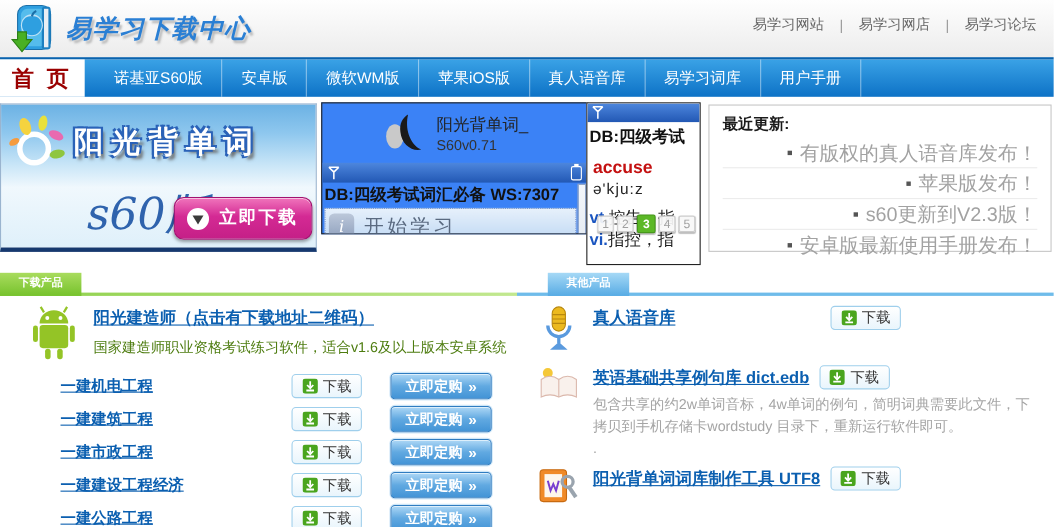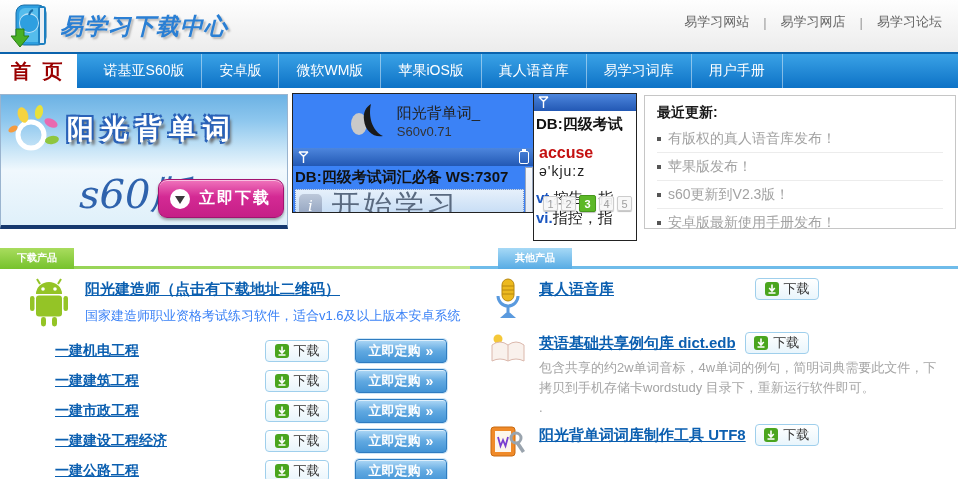--- a/index.html
+++ b/index.html
@@ -55,21 +55,21 @@
   .sbar { height:18px; background:linear-gradient(#4d86dd,#2258b4); display:flex; align-items:center;
           justify-content:space-between; padding:0 5px; }
   .battery { width:10px; height:13px; border:1px solid #fff; border-radius:2px; position:relative; }
   .battery::after { content:""; position:absolute; left:2px; top:-3px; width:4px; height:2px; background:#fff; }
   .db1 { font-size:15px; font-weight:bold; color:#111; padding:2px 2px 1px; white-space:nowrap; }
   .menu-row { margin:1px 10px 0 2px; height:33px; background:linear-gradient(#e6f0fb,#bdd7f3);
               border:1px dotted #7a93c8; display:flex; align-items:center; gap:9px; padding:0 3px; }
   .info-icon { width:23px; height:23px; border-radius:5px; background:linear-gradient(#bcc8da,#8fa0bd);
                color:#fff; font-style:italic; font-family:"DejaVu Serif",serif; font-size:15px;
                display:flex; align-items:center; justify-content:center; flex:none; }
-  .menu-big { font-size:29px; color:#5a6a80; letter-spacing:3px; white-space:nowrap; }
+  .menu-big { font-size:18px; color:#5a6a80; letter-spacing:3px; white-space:nowrap; }
   .menu-desc { font-size:14px; color:#333; padding:3px 0 0 30px; white-space:nowrap; }
   .scrollstrip { position:absolute; right:1px; top:73px; width:8px; height:72px;
                  background:linear-gradient(#f4f7fb,#dfe6ef); border:1px solid #9aa7bd; }
 
   
   .shot2 { position:absolute; left:533px; top:0; width:104px; height:148px; background:#fff;
            border:1px solid #222; overflow:hidden; }
   .sbar2 { height:17px; background:linear-gradient(#4d86dd,#2258b4); display:flex; align-items:center; padding:0 4px; }
   .db2 { font-size:15px; font-weight:bold; color:#111; padding:4px 2px 2px; white-space:nowrap; }
   .word { color:#c41111; font-weight:bold; font-size:16px; padding:8px 5px 0; }
@@ -82,41 +82,41 @@
               font-size:11px; display:flex; align-items:center; justify-content:center; border-radius:2px;
               box-shadow:0 1px 1px rgba(0,0,0,.25); cursor:pointer; }
   .page-num.active { background:#5cb827; color:#fff; border-color:#47981c; font-weight:bold;
                      width:17px; height:17px; }
 
   
   .updates { position:absolute; left:644px; top:2px; width:312px; height:134px; background:#fff;
              border:1px solid #c6c6c6; padding:8px 12px 0; }
   .updates-title { font-size:14px; font-weight:bold; color:#1a1a1a; margin-bottom:3px; }
   .update-item { display:flex; align-items:center; gap:7px; height:28px; border-bottom:1px solid #ececec;
-                 font-size:14px; color:#a2a2a2; cursor:pointer; }
+                 font-size:18px; color:#a2a2a2; cursor:pointer;justify-content:flex-end; }
   .update-item:last-child { border-bottom:none; }
   .bullet { width:4px; height:4px; background:#555; flex:none; }
 
   
   .content { display:flex; margin-top:5px; }
   .col-left { width:470px; }
   .col-right { width:488px; }
   .section-head { position:relative; height:21px; }
   .section-rule { position:absolute; left:0; right:0; bottom:0; height:3px; }
   .green .section-rule { background:linear-gradient(90deg,#8ed04a,#c2e890); }
   .blue .section-rule { background:#6fbcea; }
   .tab { position:absolute; top:0; height:21px; line-height:20px; padding:0 17px; color:#fff;
          font-size:10px; font-weight:bold; cursor:pointer; white-space:nowrap; }
   .green .tab { left:0; background:linear-gradient(#a9dc5e,#76c22c); }
   .blue .tab { left:28px; background:linear-gradient(#a6d9f6,#57abe4); }
 
   .product-head { display:flex; margin:9px 0 0 26px; gap:13px; align-items:flex-start; }
   .p-title { display:inline-block; font-size:15px; font-weight:bold; color:#0b5fb0;
              text-decoration:underline; cursor:pointer; margin-top:2px; }
-  .p-desc { font-size:13px; color:#3b82f6; margin-top:8px; white-space:nowrap; }
+  .p-desc { font-size:13px; color:#4d7c0f; margin-top:8px; white-space:nowrap; }
 
   .dl-rows { margin-top:8px; }
   .dl-row { display:flex; align-items:center; height:30px; }
   .dl-link { margin-left:55px; width:210px; font-size:14px; font-weight:bold; color:#0b5fb0;
              text-decoration:underline; cursor:pointer; white-space:nowrap; }
   .dl-btn { width:64px; height:22px; border:1px solid #9fcfec; border-radius:4px;
             background:linear-gradient(#ffffff,#e9f5fc); display:flex; align-items:center;
             justify-content:center; gap:5px; font-size:13px; color:#333; cursor:pointer; flex:none; }
   .order-btn { margin-left:26px; width:92px; height:24px; border-radius:4px; border:1px solid #2f7cc0;
                background:linear-gradient(#aed8f6,#61a9e1 50%,#4394d6); color:#fff; font-size:13px;

